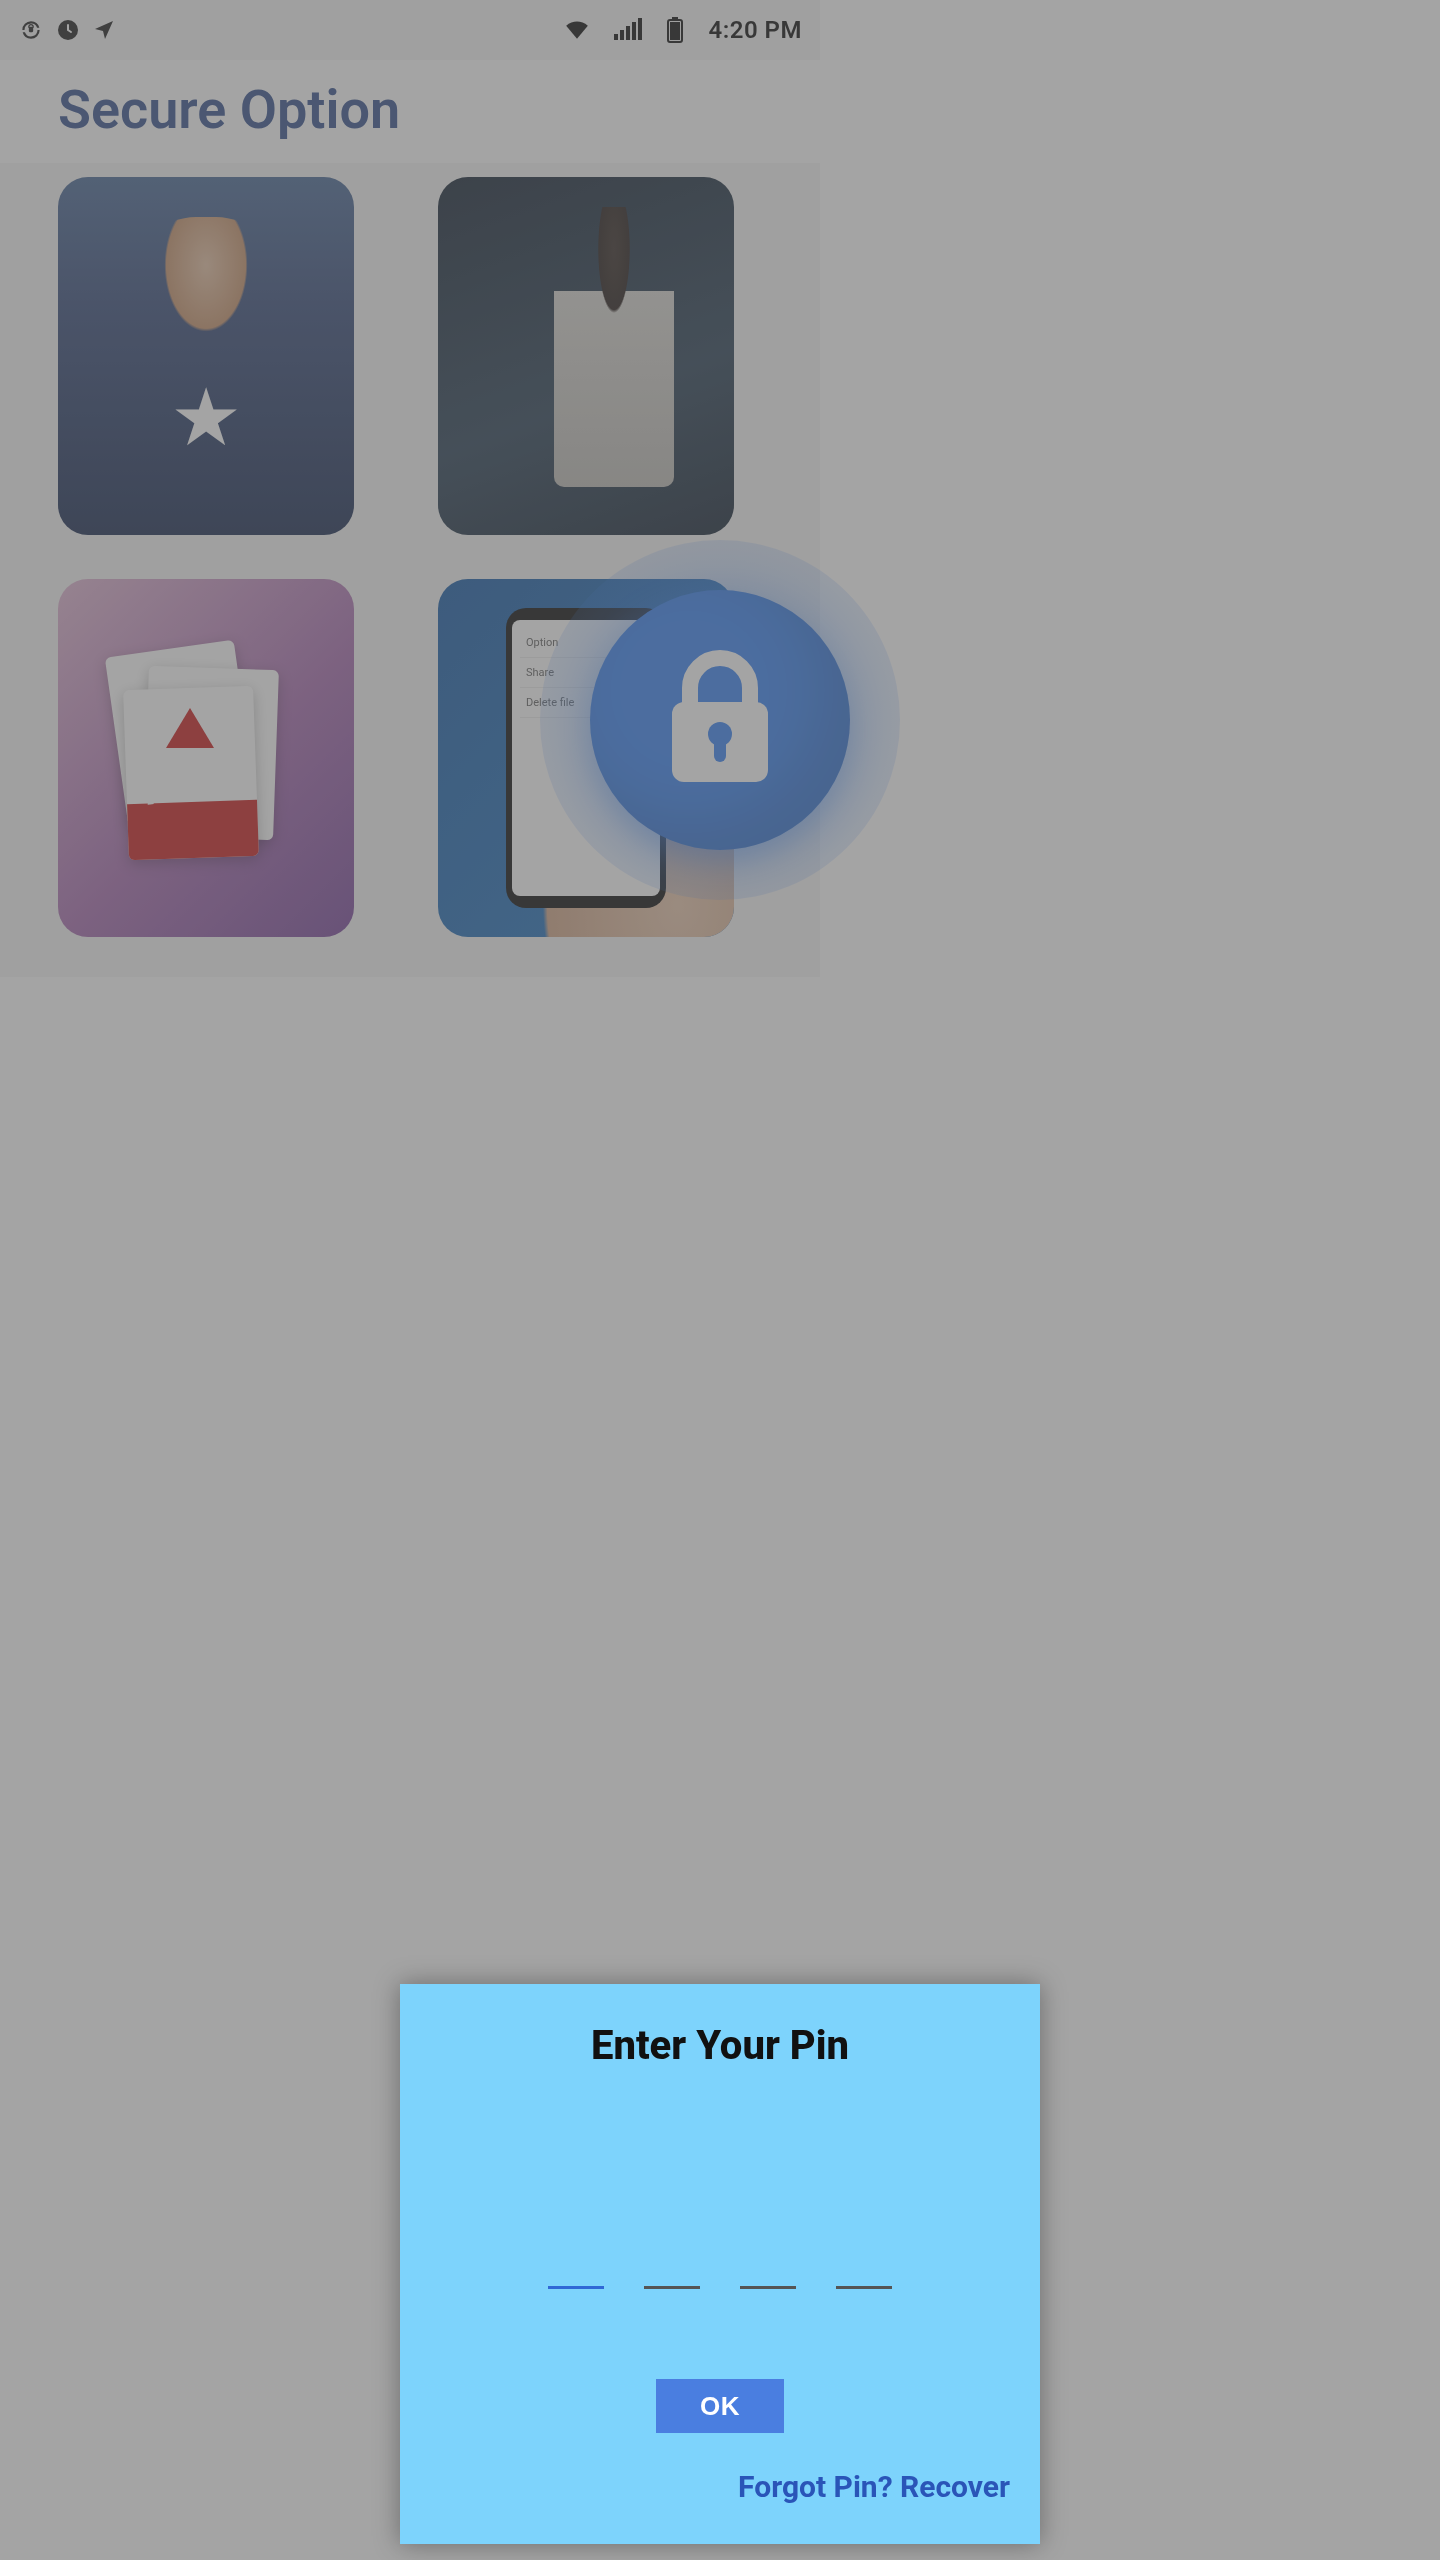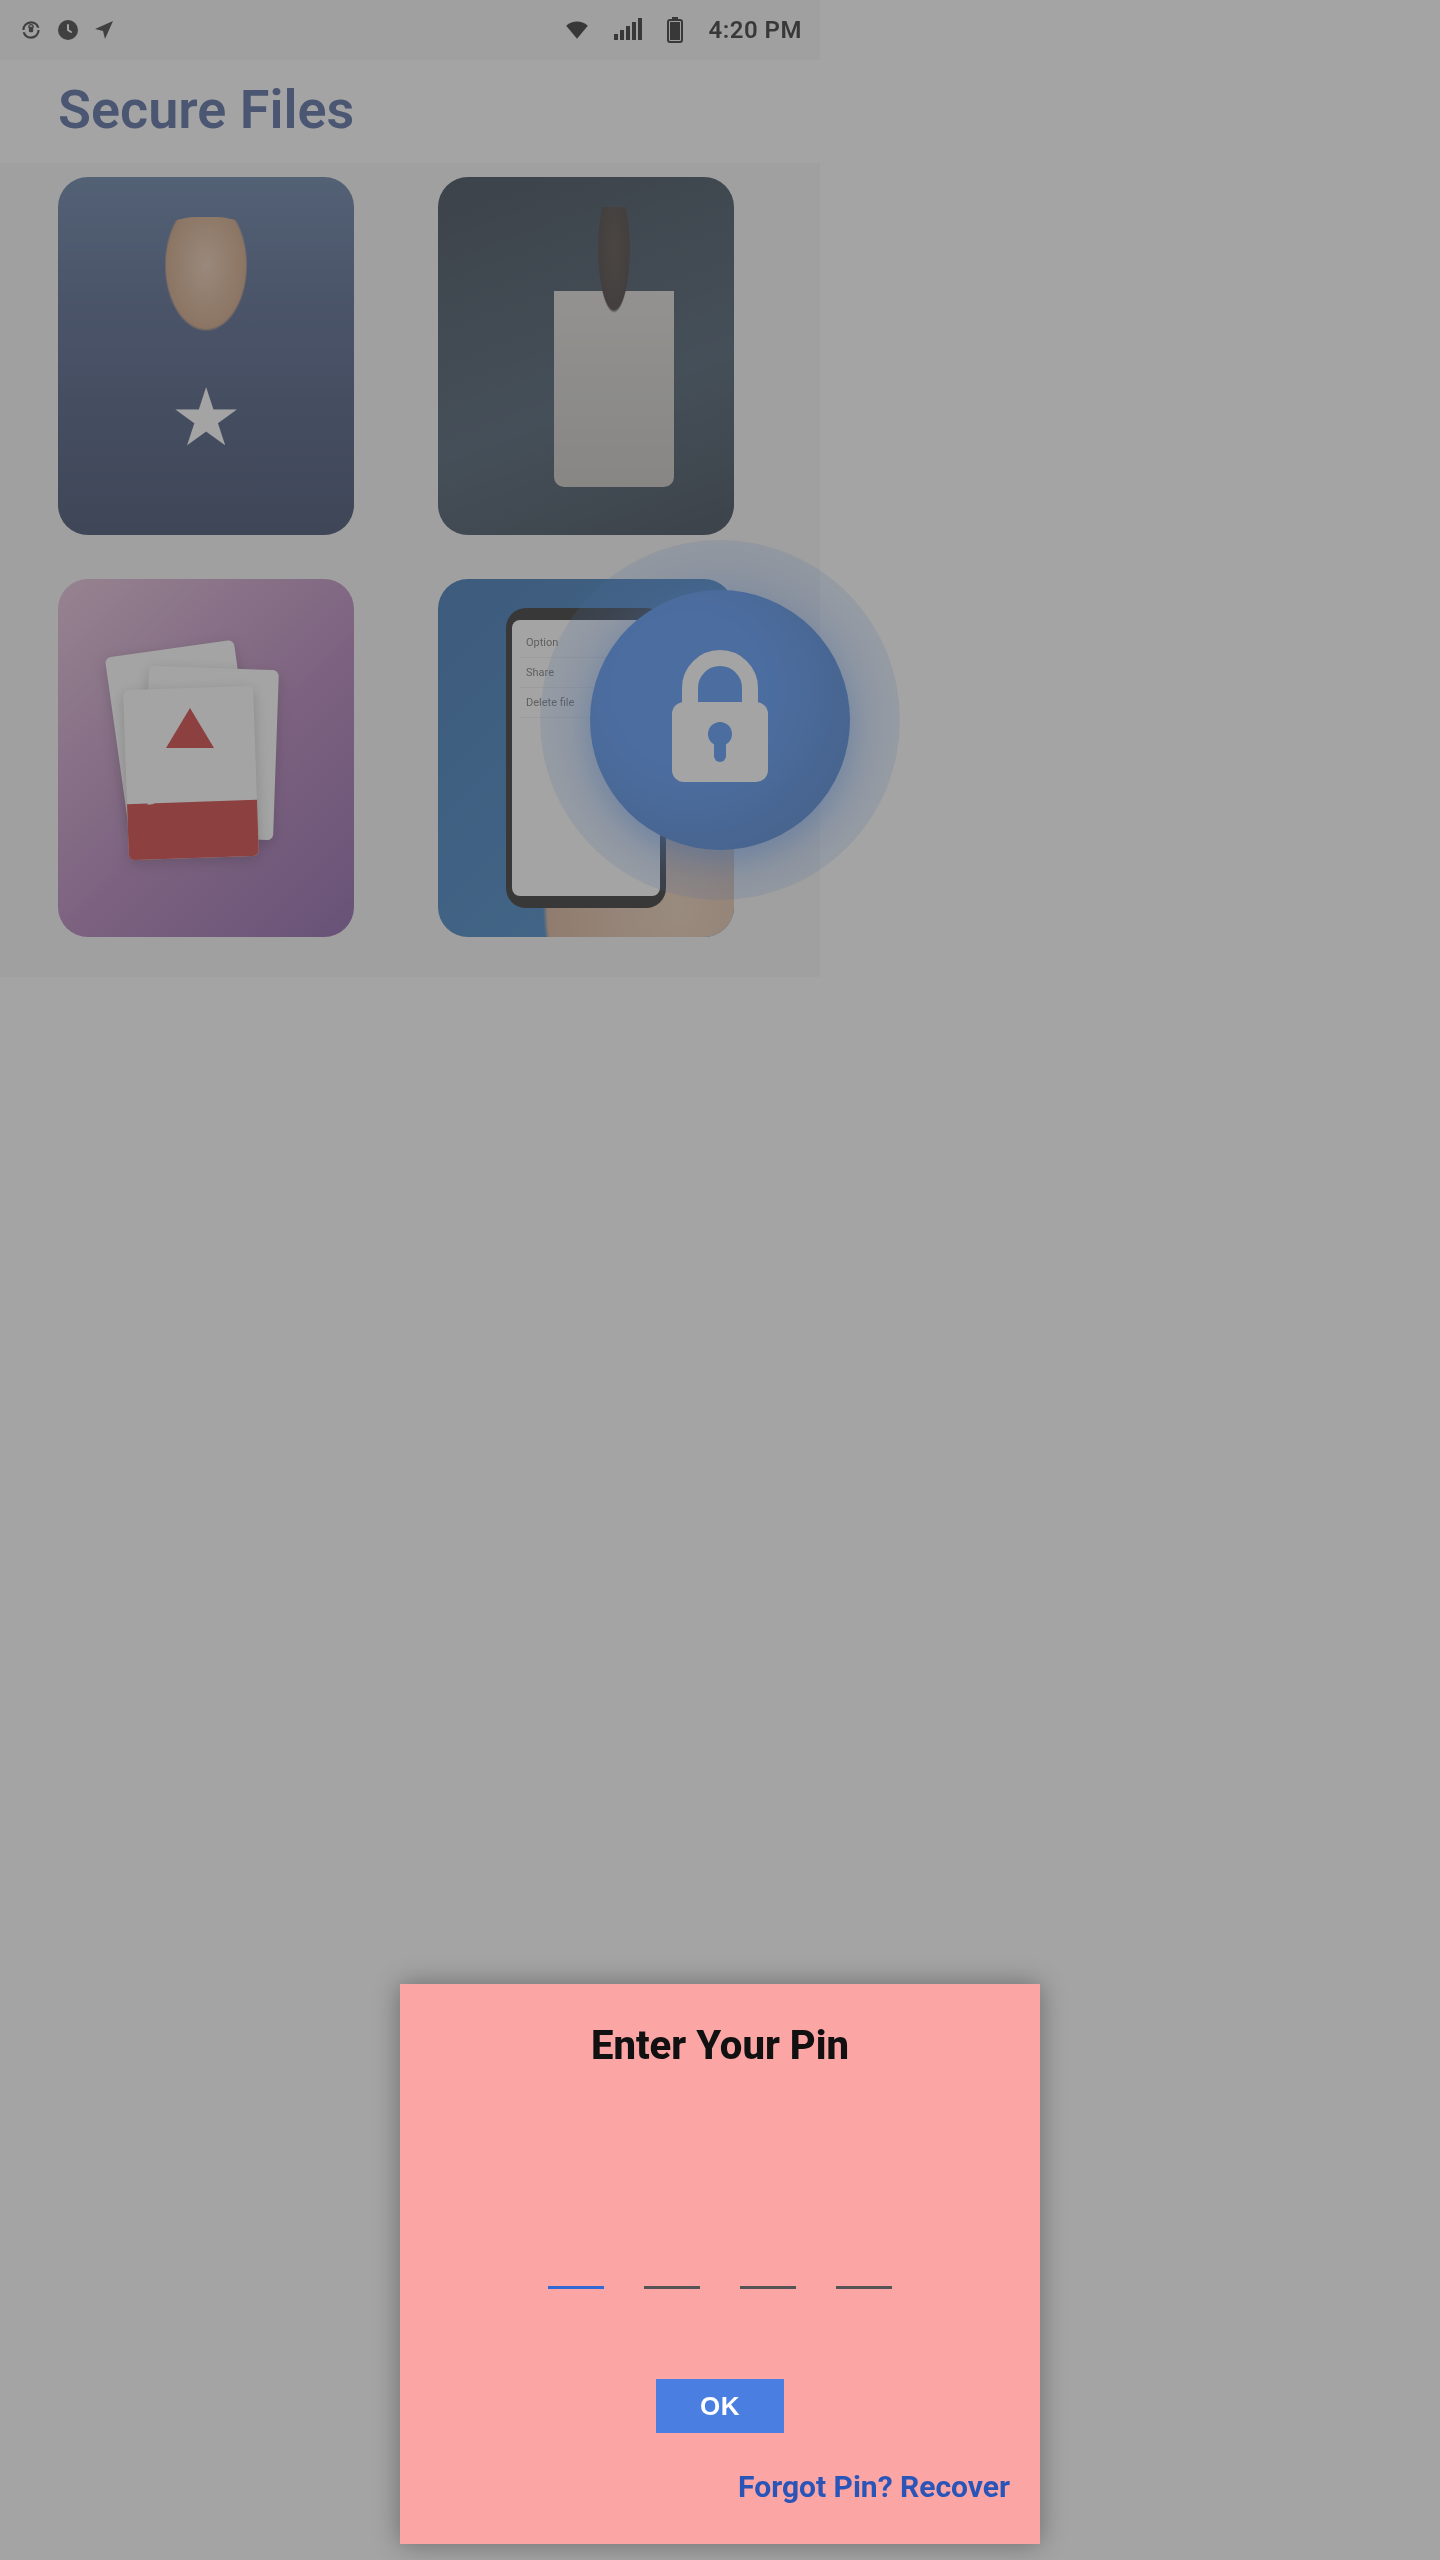--- a/index.html
+++ b/index.html
@@ -38,21 +38,21 @@
 .tile.phone .device .screen { width:100%; height:100%; background:#fff; border-radius:8px; padding:8px; font-size:11px; color:#666; }
 .tile.phone .device .screen .row { padding:8px 6px; border-bottom:1px solid #eee; }
 
 
 .lock-badge { position: absolute; left: 50%; top: 540px; transform: translateX(-50%); width: 360px; height: 360px; border-radius: 50%; background: radial-gradient(circle, rgba(60,134,244,.35) 0%, rgba(60,134,244,.25) 55%, rgba(60,134,244,.10) 80%, rgba(60,134,244,0) 100%); display:flex; align-items:center; justify-content:center; z-index: 5; }
 .lock-badge .inner { width: 260px; height: 260px; border-radius:50%; background:#3c86f4; display:flex; align-items:center; justify-content:center; box-shadow: 0 10px 30px rgba(60,134,244,.45), inset -30px -30px 60px rgba(0,0,0,.15); }
 .lock-badge svg { width: 120px; height: 140px; }
 
 
 .overlay { position: absolute; inset: 0; background: rgba(90,90,90,.55); z-index: 20; }
-.dialog { position: absolute; left: 50%; bottom: 16px; transform: translateX(-50%); width: 640px; background:#fca5a5; z-index: 30; box-shadow: 0 0 24px rgba(0,0,0,.35); padding: 38px 30px 40px; }
+.dialog { position: absolute; left: 50%; bottom: 16px; transform: translateX(-50%); width: 640px; background:#7dd3fc; z-index: 30; box-shadow: 0 0 24px rgba(0,0,0,.35); padding: 38px 30px 40px; }
 .dialog-title { text-align:center; font-size: 40px; font-weight: 800; color:#111; }
 .pin-row { display:flex; justify-content:center; gap: 40px; margin-top: 180px; }
 .pin-slot { width: 56px; height: 40px; border: none; border-bottom: 3px solid #555; background: transparent; text-align:center; font-size: 28px; outline: none; }
 .pin-slot.active { border-bottom-color:#3068d6; }
 .ok-btn { display:block; margin: 90px auto 0; width: 128px; height: 54px; background:#4a7ee0; color:#fff; border:none; font-size:26px; font-weight:700; letter-spacing:.5px; cursor:pointer; }
 .forgot { text-align:right; margin-top: 36px; font-size: 30px; font-weight: 700; color:#2a55b8; cursor:pointer; }
 
 
 .sicon { display:inline-flex; align-items:center; justify-content:center; }
 .sicon svg { display:block; }
@@ -102,21 +102,21 @@
         <svg width="18" height="28" viewBox="0 0 18 28" fill="none" stroke="#111" stroke-width="2">
             <rect x="2" y="4" width="14" height="22" rx="2"></rect>
             <rect x="6" y="1" width="6" height="3" fill="#111" stroke="none"></rect>
             <rect x="4" y="6" width="10" height="18" fill="#111" stroke="none"></rect>
           </svg>
       </span>
       <span class="time">4:20 PM</span>
     </div>
   </div>
 
-  <div class="page-title">Secure Files</div>
+  <div class="page-title">Secure Option</div>
 
   <div class="content">
     <div class="grid">
       <div class="tile superhero"></div>
       <div class="tile office"></div>
       <div class="tile pdf">
         <div class="pdf-stack">
           <div class="sheet s1"></div>
           <div class="sheet s2"></div>
           <div class="sheet s3"></div>

